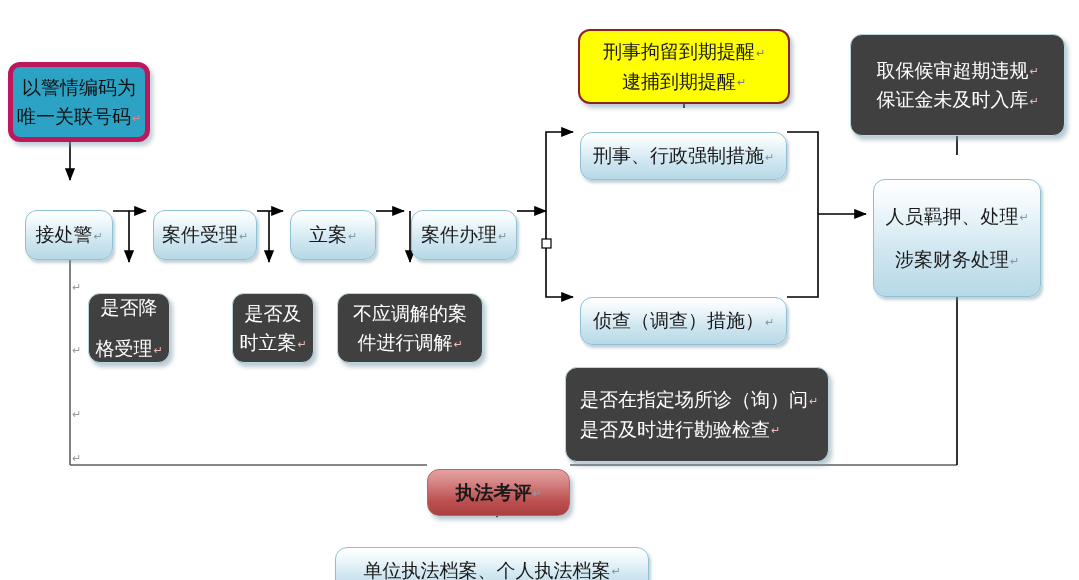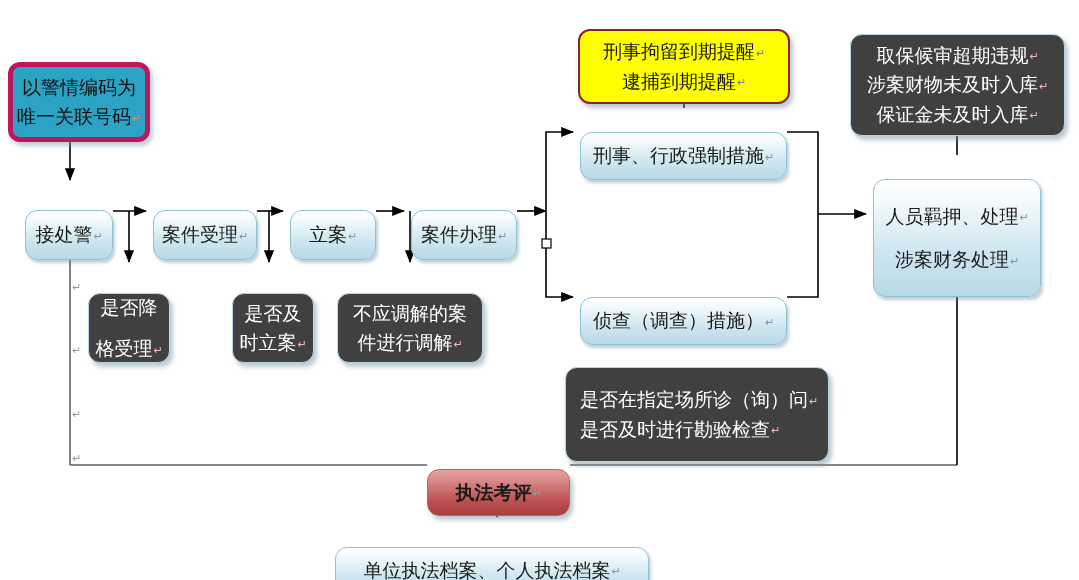--- a/index.html
+++ b/index.html
@@ -205,21 +205,20 @@
     <span class="ln"><span>件进行调解</span><span class="pil">↵</span></span>
   </div>
 
   <div class="node yellow" id="n-tixing">
     <span class="ln"><span>刑事拘留到期提醒</span><span class="pil">↵</span></span>
     <span class="ln"><span>逮捕到期提醒</span><span class="pil">↵</span></span>
   </div>
 
   <div class="node red" id="n-weigui">
     <span class="ln"><span>取保候审超期违规</span><span class="pil">↵</span></span>
-    <span class="ln"><span>涉案财物未及时入库</span><span class="pil">↵</span></span>
     <span class="ln"><span>保证金未及时入库</span><span class="pil">↵</span></span>
   </div>
 
   <div class="node blue" id="n-xszc">
     <span class="ln"><span>刑事、行政强制措施</span><span class="pil">↵</span></span>
   </div>
 
   <div class="node blue" id="n-zccs">
     <span class="ln"><span>侦查（调查）措施）</span><span class="pil">↵</span></span>
   </div>

